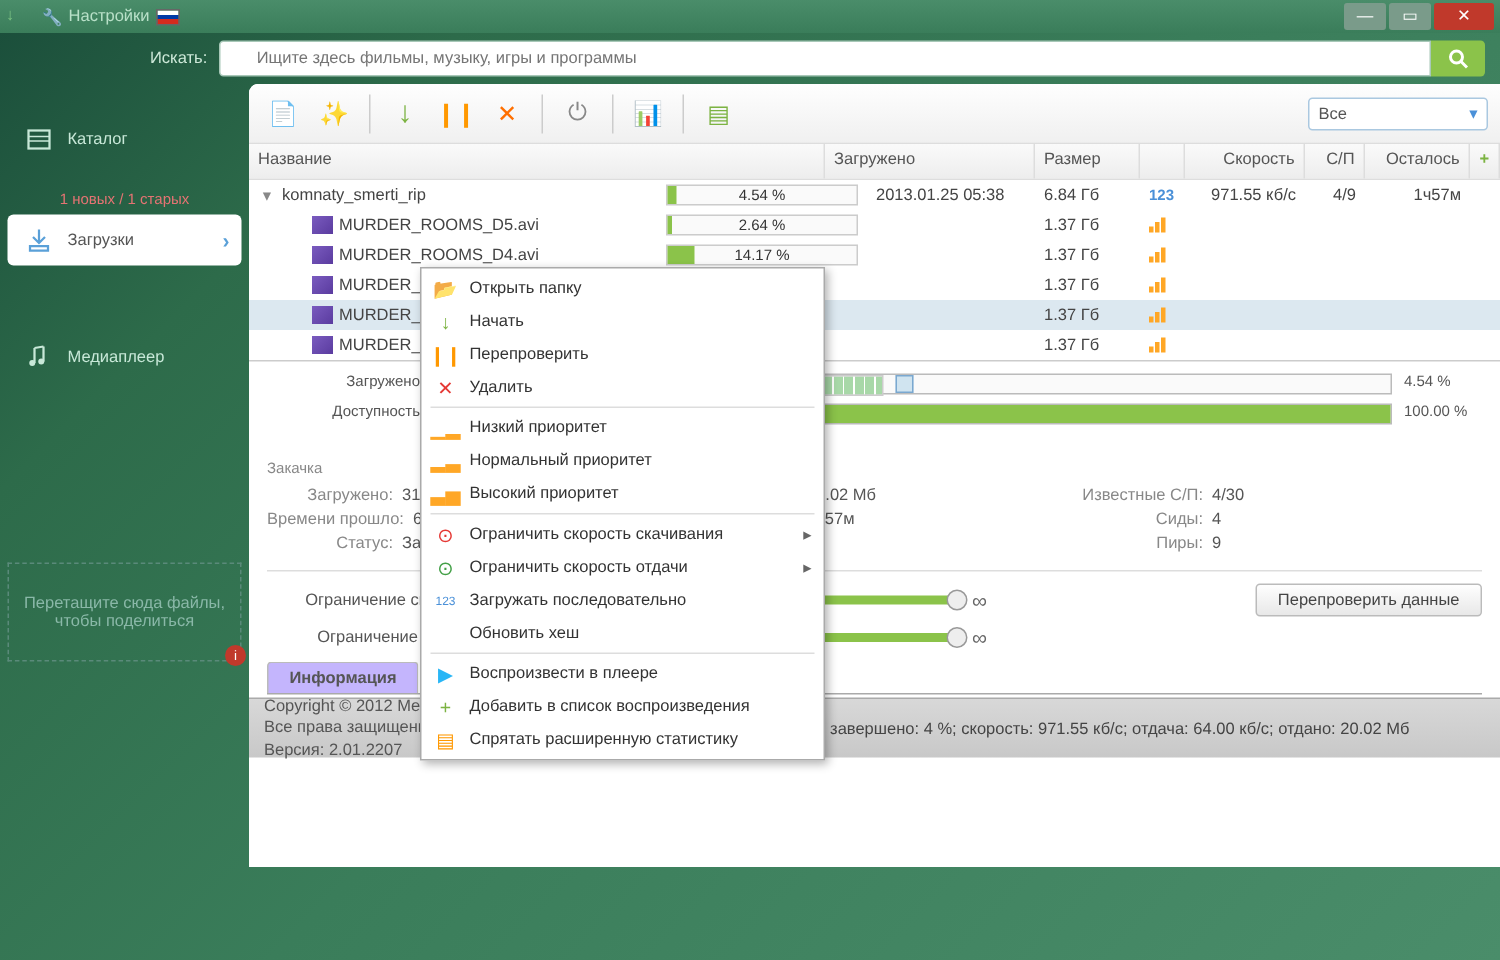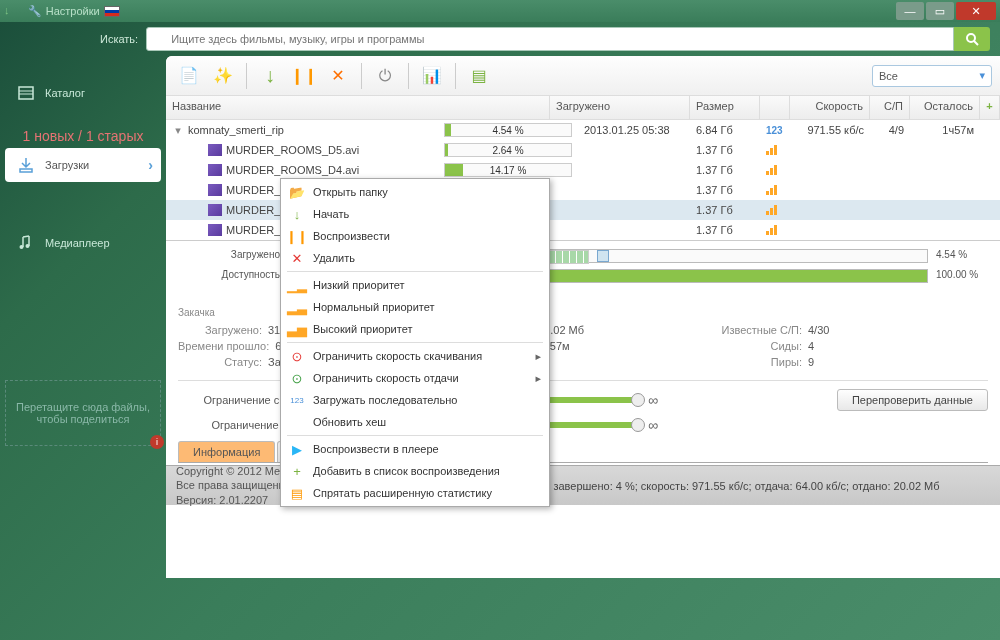--- a/index.html
+++ b/index.html
@@ -13,21 +13,21 @@
 .win-btn.close { background: #c0392b; width: 40px; }
 .search-row { height: 34px; display: flex; align-items: center; padding: 0 10px 0 100px; }
 .search-label { color: #cde8d8; margin-right: 8px; }
 .search-input { flex: 1; height: 24px; border-radius: 3px 0 0 3px; border: 1px solid #a8c8b8; padding: 0 24px; background: #fff; color: #aaa; }
 .search-btn { width: 36px; height: 24px; background: #8bc34a; border-radius: 0 3px 3px 0; display: flex; align-items: center; justify-content: center; cursor: pointer; }
 .main-area { display: flex; height: 522px; }
 .sidebar { width: 166px; padding: 20px 5px 0 5px; position: relative; }
 .side-item { height: 34px; display: flex; align-items: center; gap: 10px; padding: 0 12px; color: #c8e8d8; cursor: pointer; border-radius: 4px; margin-bottom: 14px; }
 .side-item.active { background: #fff; color: #555; border-radius: 4px; position: relative; }
 .side-item.active::after { content: '›'; position: absolute; right: 8px; color: #5aa0d8; font-size: 14px; font-weight: bold; }
-.side-badge { color: #e57373; font-size: 14px; padding: 4px 10px; text-align: center; }
+.side-badge { color: #e57373; font-size: 10px; padding: 4px 10px; text-align: center; }
 .side-icon { width: 18px; height: 18px; }
 .dropzone { margin-top: 120px; border: 1px dashed #5a8a7a; padding: 20px 10px; text-align: center; color: #8ab8a8; font-size: 11px; position: relative; }
 .dropzone-warn { position: absolute; bottom: -4px; right: -4px; width: 14px; height: 14px; background: #c0392b; border-radius: 50%; color: #fff; font-size: 9px; line-height: 14px; }
 .content { flex: 1; background: #fff; border-radius: 6px 0 0 0; display: flex; flex-direction: column; overflow: hidden; }
 .toolbar { height: 40px; background: linear-gradient(to bottom, #fefefe, #f0f0f0); border-bottom: 1px solid #ddd; display: flex; align-items: center; padding: 0 8px; gap: 4px; }
 .tool-btn { width: 30px; height: 30px; display: flex; align-items: center; justify-content: center; cursor: pointer; border-radius: 3px; font-size: 16px; }
 .tool-sep { width: 1px; height: 26px; background: #ccc; margin: 0 4px; }
 .tool-filter { margin-left: auto; width: 120px; height: 22px; border: 1px solid #aac8e0; border-radius: 3px; padding: 0 6px; background: #fff; display: flex; align-items: center; justify-content: space-between; color: #555; cursor: pointer; }
 .grid-header { height: 24px; background: linear-gradient(to bottom, #fafafa, #ededed); border-bottom: 1px solid #ddd; display: flex; color: #555; }
 .grid-header > div { padding: 4px 6px; border-right: 1px solid #ddd; }
@@ -68,21 +68,21 @@
 .stats-col > div { margin-bottom: 4px; }
 .stats-col .sl { color: #888; display: inline-block; min-width: 90px; text-align: right; padding-right: 6px; }
 .slider-row { display: flex; align-items: center; margin-bottom: 6px; font-size: 10px; color: #555; }
 .slider-label { width: 200px; text-align: right; padding-right: 10px; }
 .slider-track { width: 260px; height: 6px; background: #8bc34a; border-radius: 3px; position: relative; }
 .slider-thumb { position: absolute; right: -7px; top: -4px; width: 14px; height: 14px; background: #eee; border: 1px solid #999; border-radius: 50%; }
 .slider-inf { margin-left: 10px; font-size: 14px; color: #666; }
 .recheck-btn { margin-left: auto; padding: 4px 14px; background: linear-gradient(to bottom, #fefefe, #e8e8e8); border: 1px solid #bbb; border-radius: 3px; cursor: pointer; font-size: 11px; color: #444; }
 .tabs { display: flex; gap: 2px; border-bottom: 1px solid #aaa; margin-top: 4px; }
 .tab { padding: 4px 14px; background: linear-gradient(to bottom, #f5f5f5, #e8e8e8); border: 1px solid #bbb; border-bottom: none; border-radius: 3px 3px 0 0; cursor: pointer; font-size: 11px; color: #555; }
-.tab.active { background: #fdba74; font-weight: normal; }
+.tab.active { background: #c4b5fd; font-weight: bold; }
 .footer { height: 40px; background: linear-gradient(to bottom, #d8d8d8, #c8c8c8); border-top: 1px solid #aaa; display: flex; align-items: center; padding: 0 10px; margin-top: 2px; }
 .footer-left { font-size: 9px; color: #555; line-height: 1.3; }
 .footer-right { margin-left: 30px; font-size: 11px; color: #444; }
 .context-menu { position: absolute; left: 280px; top: 178px; width: 270px; background: #fff; border: 1px solid #aaa; box-shadow: 2px 2px 6px rgba(0,0,0,0.3); z-index: 100; padding: 2px; }
 .ctx-item { height: 22px; display: flex; align-items: center; padding: 0 6px; gap: 8px; cursor: pointer; color: #333; }
 .ctx-icon { width: 16px; height: 16px; display: flex; align-items: center; justify-content: center; font-size: 13px; }
 .ctx-sep { height: 1px; background: #ddd; margin: 2px 4px; }
 .ctx-arrow { margin-left: auto; color: #666; }
 .hidden-bar { display: inline-block; height: 14px; background: repeating-linear-gradient(90deg, #a8d8a8 0, #a8d8a8 6px, #fff 6px, #fff 7px); border: 1px solid #ccc; }
 </style>
@@ -386,21 +386,21 @@
     <div class="ctx-item">
       <span class="ctx-icon">📂</span>
       <span>Открыть папку</span>
     </div>
     <div class="ctx-item">
       <span class="ctx-icon" style="color: rgb(124, 179, 66);">↓</span>
       <span>Начать</span>
     </div>
     <div class="ctx-item">
       <span class="ctx-icon" style="color: rgb(255, 152, 0);">❙❙</span>
-      <span>Воспроизвести</span>
+      <span>Перепроверить</span>
     </div>
     <div class="ctx-item">
       <span class="ctx-icon" style="color: rgb(229, 57, 53);">✕</span>
       <span>Удалить</span>
     </div>
     <div class="ctx-sep"></div>
     <div class="ctx-item">
       <span class="ctx-icon" style="color: rgb(255, 167, 38);">▁▂</span>
       <span>Низкий приоритет</span>
     </div>

